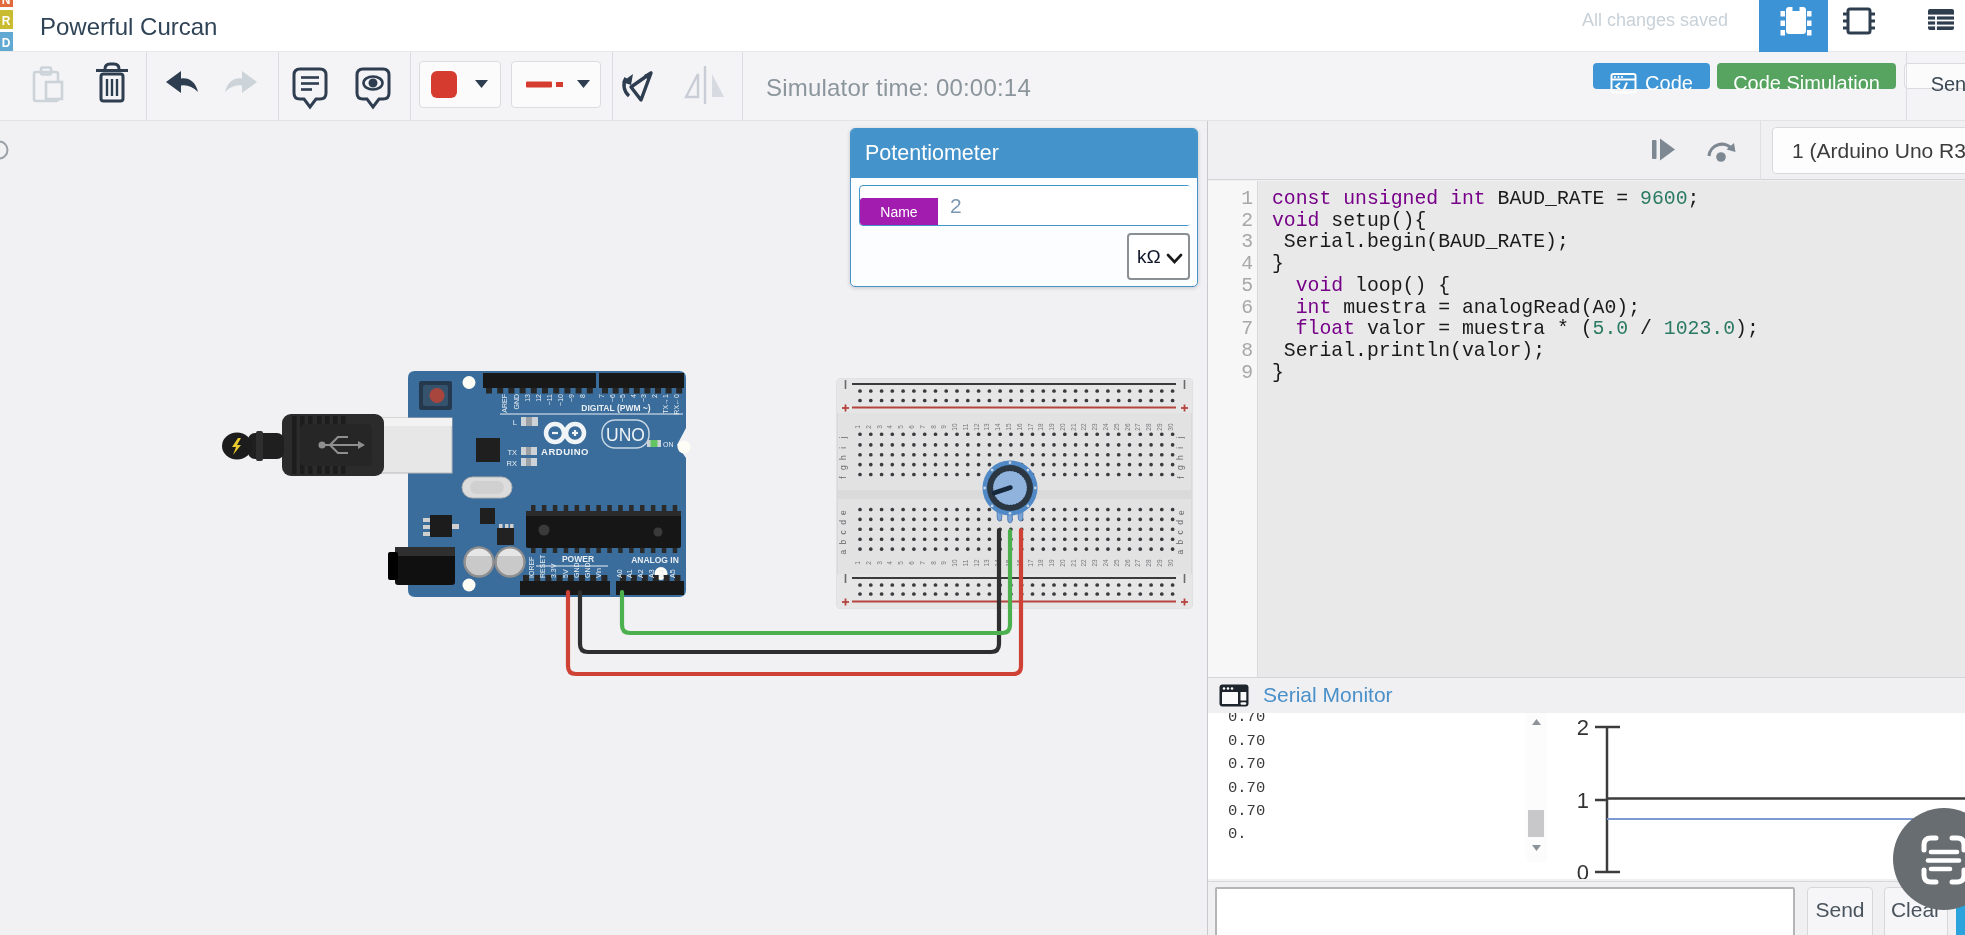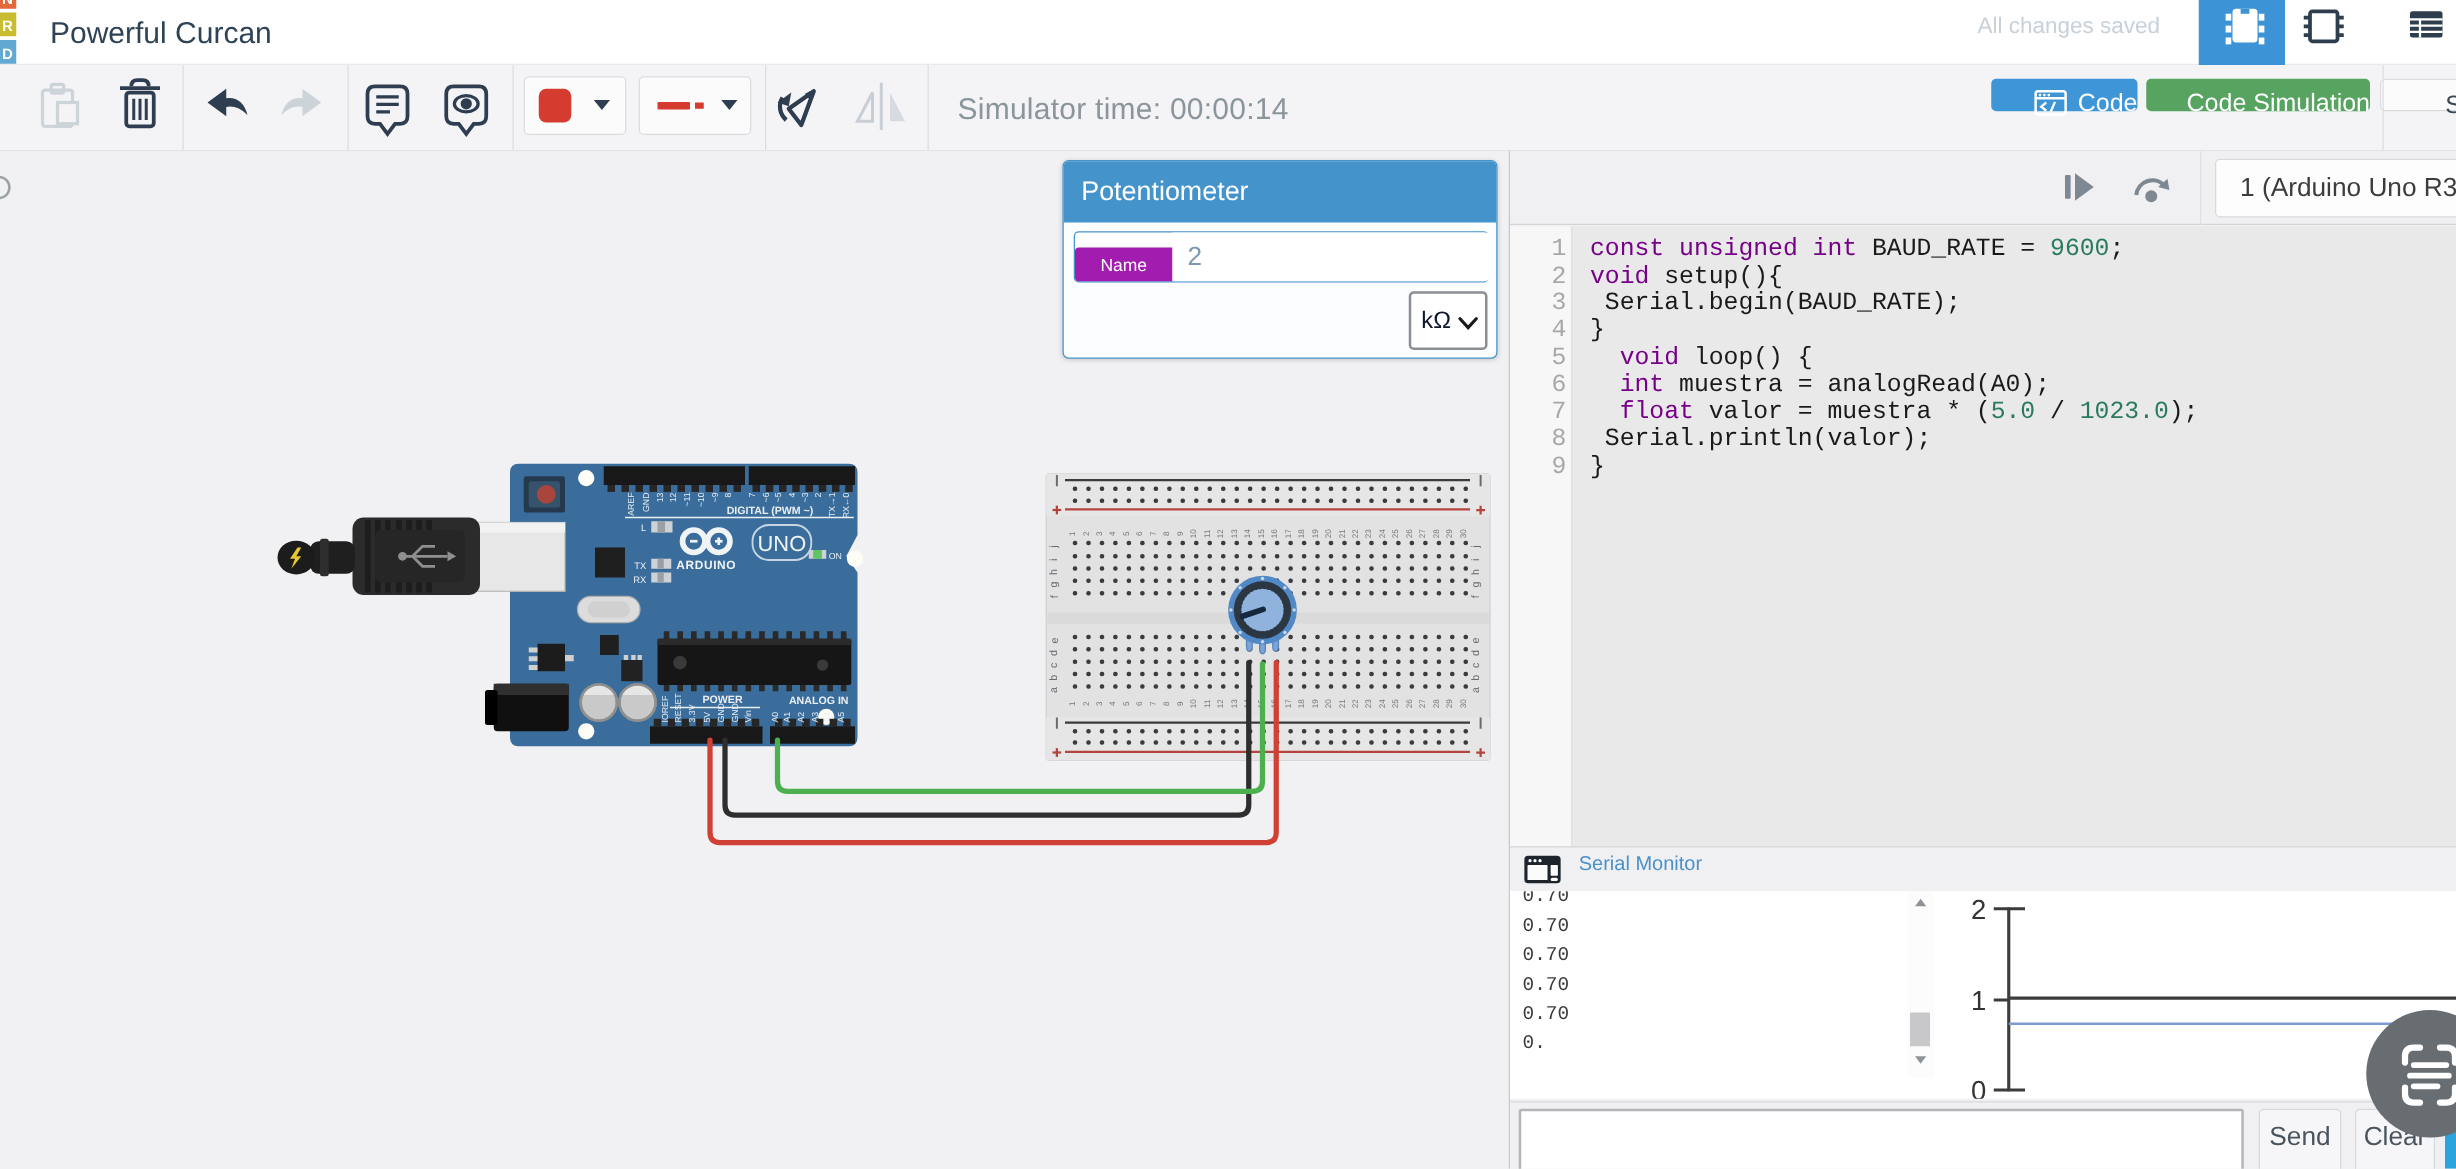--- a/index.html
+++ b/index.html
@@ -6,39 +6,39 @@
 html,body{width:1965px;height:935px;overflow:hidden}
 body{position:relative;font-family:"Liberation Sans",sans-serif;background:#f1f1f4}
 .abs{position:absolute}
 #header{left:0;top:0;width:1965px;height:52px;background:#fff;border-bottom:1px solid #e9e9ec}
 #title{left:40px;top:13px;font-size:24px;color:#2f4356}
 #saved{right:237px;top:10px;font-size:18px;color:#c8d1d8}
 #hbtn-active{left:1759px;top:0;width:69px;height:52px;background:#3c93d5}
 #toolbar{left:0;top:52px;width:1965px;height:69px;background:#f4f4f6;border-bottom:1px solid #e3e3e6}
 .tbtn{position:absolute;top:61px;height:47px;background:#fbfbfc;border:1px solid #dcdce0;border-radius:4px}
 #simtime{left:766px;top:22px;font-size:24px;color:#8b959c;position:absolute;letter-spacing:0.2px}
-.cbtn{position:absolute;top:11px;height:26px;border-radius:4px;color:#fff;font-size:20px;line-height:41px;text-align:right}
+.cbtn{position:absolute;top:11px;height:26px;border-radius:4px;color:#fff;font-size:20px;line-height:41px;text-align:center}
 #codebtn{left:1593px;width:117px;background:#3e96d6}
 #stopbtn{left:1717px;width:179px;background:#56a460}
 #sendtb{left:1904px;width:100px;background:#fbfbfc;border:1px solid #dcdce0;color:#3c4954}
 #canvas{left:0;top:121px;width:1207px;height:814px;background:#f1f1f4;overflow:hidden}
 #rightpanel{left:1207px;top:121px;width:758px;height:814px;background:#f0f0f3;border-left:1px solid #c9c9cd}
 #rp-topbar{left:1208px;top:121px;width:757px;height:59px;background:#f0f0f3;border-bottom:1px solid #d4d4d8}
 #rp-drop{left:1772px;top:127px;width:200px;height:47px;background:#fdfdfe;border:1px solid #d9d9dc;border-radius:4px;font-size:21px;color:#3c3c3c;line-height:45px;padding-left:19px;white-space:nowrap;overflow:hidden}
 #codearea{left:1208px;top:181px;width:757px;height:496px;background:#e9e9ea}
 #gutter{left:1208px;top:181px;width:50px;height:496px;background:#f7f7f8;border-right:1px solid #d9d9dc}
 #codelines{left:1208px;top:181px;width:757px;height:496px;font-family:"Liberation Mono",monospace;font-size:19.8px;line-height:21.7px;white-space:pre}
 #codelines .ln{position:absolute;left:0;width:45px;text-align:right;color:#a8a8a8}
 #codelines .cl{position:absolute;left:64px;color:#1a1a1a}
 .kw{color:#770088}.num{color:#2a7a62}
 #smheader{left:1208px;top:677px;width:757px;height:36px;background:#f0f0f3;border-top:1px solid #d6d6d9}
-#smtitle{left:1263px;top:683px;font-size:16px;color:#4a90c9;position:absolute}
+#smtitle{left:1263px;top:683px;font-size:21px;color:#4a90c9;position:absolute}
 #smbody{left:1208px;top:713px;width:757px;height:166px;background:#fff}
 #smlistclip{left:1208px;top:713px;width:318px;height:149px;background:#fff;overflow:hidden}
-.sval{position:absolute;left:10px;font-family:"Liberation Mono",monospace;font-size:15.5px;color:#3a3a3a}
+.sval{position:absolute;left:20px;font-family:"Liberation Mono",monospace;font-size:15.5px;color:#3a3a3a}
 #smscroll{left:1526px;top:713px;width:21px;height:149px;background:#fcfcfc}
 #inputrow{left:1208px;top:881px;width:757px;height:54px;background:#f0f0f3;border-top:1px solid #d8d8db}
 #serialinput{left:1215px;top:887px;width:580px;height:60px;background:#fff;border:2px solid #b5b5b8;border-radius:2px}
 .smbtn{position:absolute;top:887px;height:60px;background:#f6f6f8;border:1px solid #d8d8db;border-radius:4px;font-size:21px;color:#4a545e;text-align:center;line-height:44px}
 #sendbtn{left:1807px;width:66px}
 #clearbtn{left:1884px;width:64px}
 #bluesliver{left:1956px;top:887px;width:9px;height:48px;background:#2ba3dc;position:absolute}
 #fab{left:1893px;top:808px;width:102px;height:102px;border-radius:51px;background:#686d71}
 #dialog{left:850px;top:128px;width:348px;height:159px;border-radius:5px;background:#fbfdff;border:1px solid #4493cb;box-shadow:0 1px 4px rgba(0,0,0,.18);z-index:5}
 #dlg-head{height:49px;background:#4493cb;border-radius:4px 4px 0 0;color:#fff;font-size:21.5px;line-height:49px;padding-left:14px}

